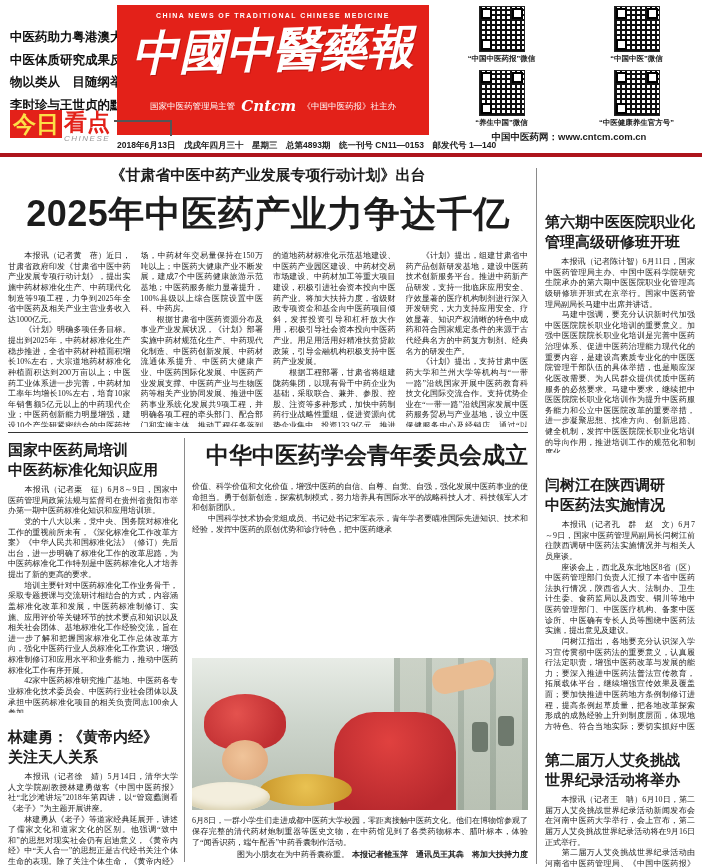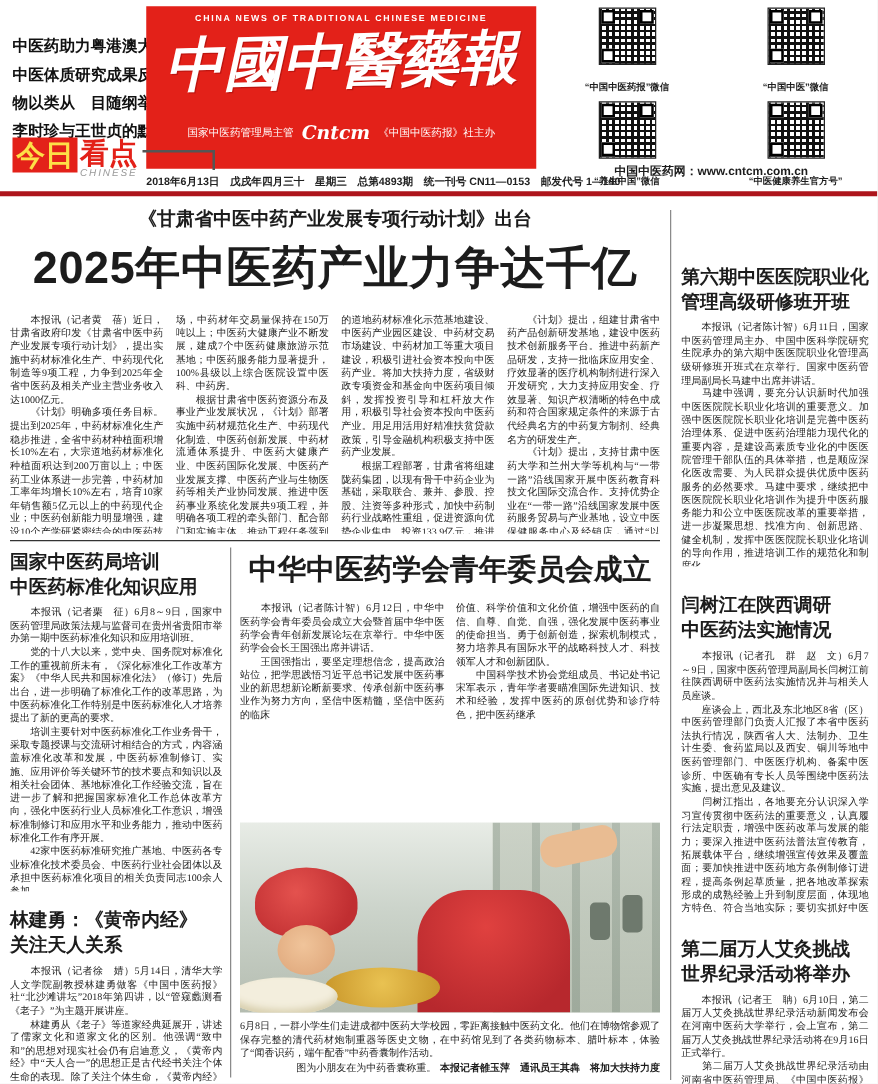--- a/index.html
+++ b/index.html
@@ -30,21 +30,21 @@
     font-size:15px;padding:0 4px;vertical-align:-2px;}
   .qr-grid{position:absolute;left:440px;top:6px;width:258px;
     display:grid;grid-template-columns:1fr 1fr;gap:6px 12px;}
   .qr-item{text-align:center;}
   .qr-box{width:46px;height:46px;margin:0 auto;position:relative;border:1px solid #222;
     background-image:
       repeating-linear-gradient(0deg,#111 0 2px,transparent 2px 5px),
       repeating-linear-gradient(90deg,#111 0 2px,#fff 2px 5px);}
   .fm{position:absolute;width:11px;height:11px;border:2.5px solid #000;background:#fff;}
   .fm.tl{top:1px;left:1px}.fm.tr{top:1px;right:1px}.fm.bl{bottom:1px;left:1px}
-  .qr-label{font-size:7.5px;font-weight:bold;margin-top:13px;
+  .qr-label{font-size:7.5px;font-weight:bold;margin-top:2px;
     font-family:"Liberation Sans",sans-serif;white-space:nowrap;}
   .website{position:absolute;left:440px;top:131px;width:258px;text-align:center;
     font-size:9.5px;font-weight:bold;font-family:"Liberation Sans",sans-serif;}
   .today{position:absolute;left:10px;top:110px;display:flex;align-items:flex-start;}
   .today-red{display:inline-block;background:var(--red);color:#fde047;
     font-size:23px;font-weight:bold;line-height:1.15;padding:1px 3px;
     font-family:"Liberation Sans",sans-serif;}
   .today-stack{display:inline-flex;flex-direction:column;margin-left:2px;}
   .today-cn2{color:var(--red);font-size:23px;font-weight:bold;line-height:1.05;
     font-family:"Liberation Sans",sans-serif;}
@@ -73,21 +73,21 @@
   .art-title{font-size:15px;font-weight:bold;line-height:1.3;white-space:pre-line;
     font-family:"Liberation Sans",sans-serif;margin-bottom:6px;}
   .art-body{font-size:8px;line-height:1.33;text-align:justify;white-space:pre-line;overflow:hidden;}
   
   .left-col{position:absolute;left:8px;top:440px;width:170px;}
   .left-col .b1{max-height:228px;}
   .left-col .art2{margin-top:14px;}
   .left-col .b2{max-height:106px;}
   
   .center-col{position:absolute;left:192px;top:440px;width:336px;}
-  .center-title{font-size:23px;font-weight:bold;text-align:center;
+  .center-title{font-size:23px;font-weight:bold;text-align:right;
     font-family:"Liberation Sans",sans-serif;}
   .center-cols{display:flex;gap:9px;margin-top:11px;height:170px;overflow:hidden;}
   .center-cols .col{flex:1;font-size:8px;line-height:1.33;text-align:justify;
     white-space:pre-line;overflow:hidden;}
   .photo{margin-top:6px;height:152px;position:relative;overflow:hidden;
     background:linear-gradient(180deg,#e8ece6 0%,#ccd4cb 45%,#b4bcb0 100%);}
   .ph-cabinet{position:absolute;right:0;top:0;width:40%;height:100%;opacity:.65;
     background:repeating-linear-gradient(90deg,#93a091 0 6px,#bcc4b6 6px 32px);}
   .ph-cap1{position:absolute;left:12px;top:36px;width:82px;height:56px;border-radius:55% 55% 45% 45%;
     background:radial-gradient(circle at 40% 35%,#e4524e,#c02e31 75%);}
@@ -217,22 +217,20 @@
       <div class="art-title">林建勇：《黄帝内经》
 关注天人关系</div>
       <div class="art-body b2">　　本报讯（记者徐　婧）5月14日，清华大学人文学院副教授林建勇做客《中国中医药报》社“北沙滩讲坛”2018年第四讲，以“管窥蠡测看《老子》”为主题开展讲座。
 　　林建勇从《老子》等道家经典延展开，讲述了儒家文化和道家文化的区别。他强调“致中和”的思想对现实社会仍有启迪意义，《黄帝内经》中“天人合一”的思想正是古代经书关注个体生命的表现。除了关注个体生命，《黄帝内经》更关注群体生命以及人和宇宙之间的关系。从“天人合一”观念出发的传统文化和中医学的本质是相通的。</div>
     </div>
   </div>
 
   <div class="center-col">
     <div class="center-title">中华中医药学会青年委员会成立</div>
     <div class="center-cols">
-      <div class="col">　　本报讯（记者陈计智）6月12日，中华中医药学会青年委员会成立大会暨首届中华中医药学会青年创新发展论坛在京举行。中华中医药学会会长王国强出席并讲话。
-　　王国强指出，要坚定理想信念，提高政治站位，把学思践悟习近平总书记发展中医药事业的新思想新论断新要求、传承创新中医药事业作为努力方向，坚信中医精髓，坚信中医药的临床</div>
       <div class="col">价值、科学价值和文化价值，增强中医药的自信、自尊、自觉、自强，强化发展中医药事业的使命担当。勇于创新创造，探索机制模式，努力培养具有国际水平的战略科技人才、科技领军人才和创新团队。
 　　中国科学技术协会党组成员、书记处书记宋军表示，青年学者要瞄准国际先进知识、技术和经验，发挥中医药的原创优势和诊疗特色，把中医药继承</div>
     </div>
     <div class="photo">
       <div class="ph-cabinet"></div>
       <div class="ph-jar1"></div>
       <div class="ph-jar2"></div>
       <div class="ph-body2"></div>
       <div class="ph-cap1"></div>
       <div class="ph-face1"></div>

